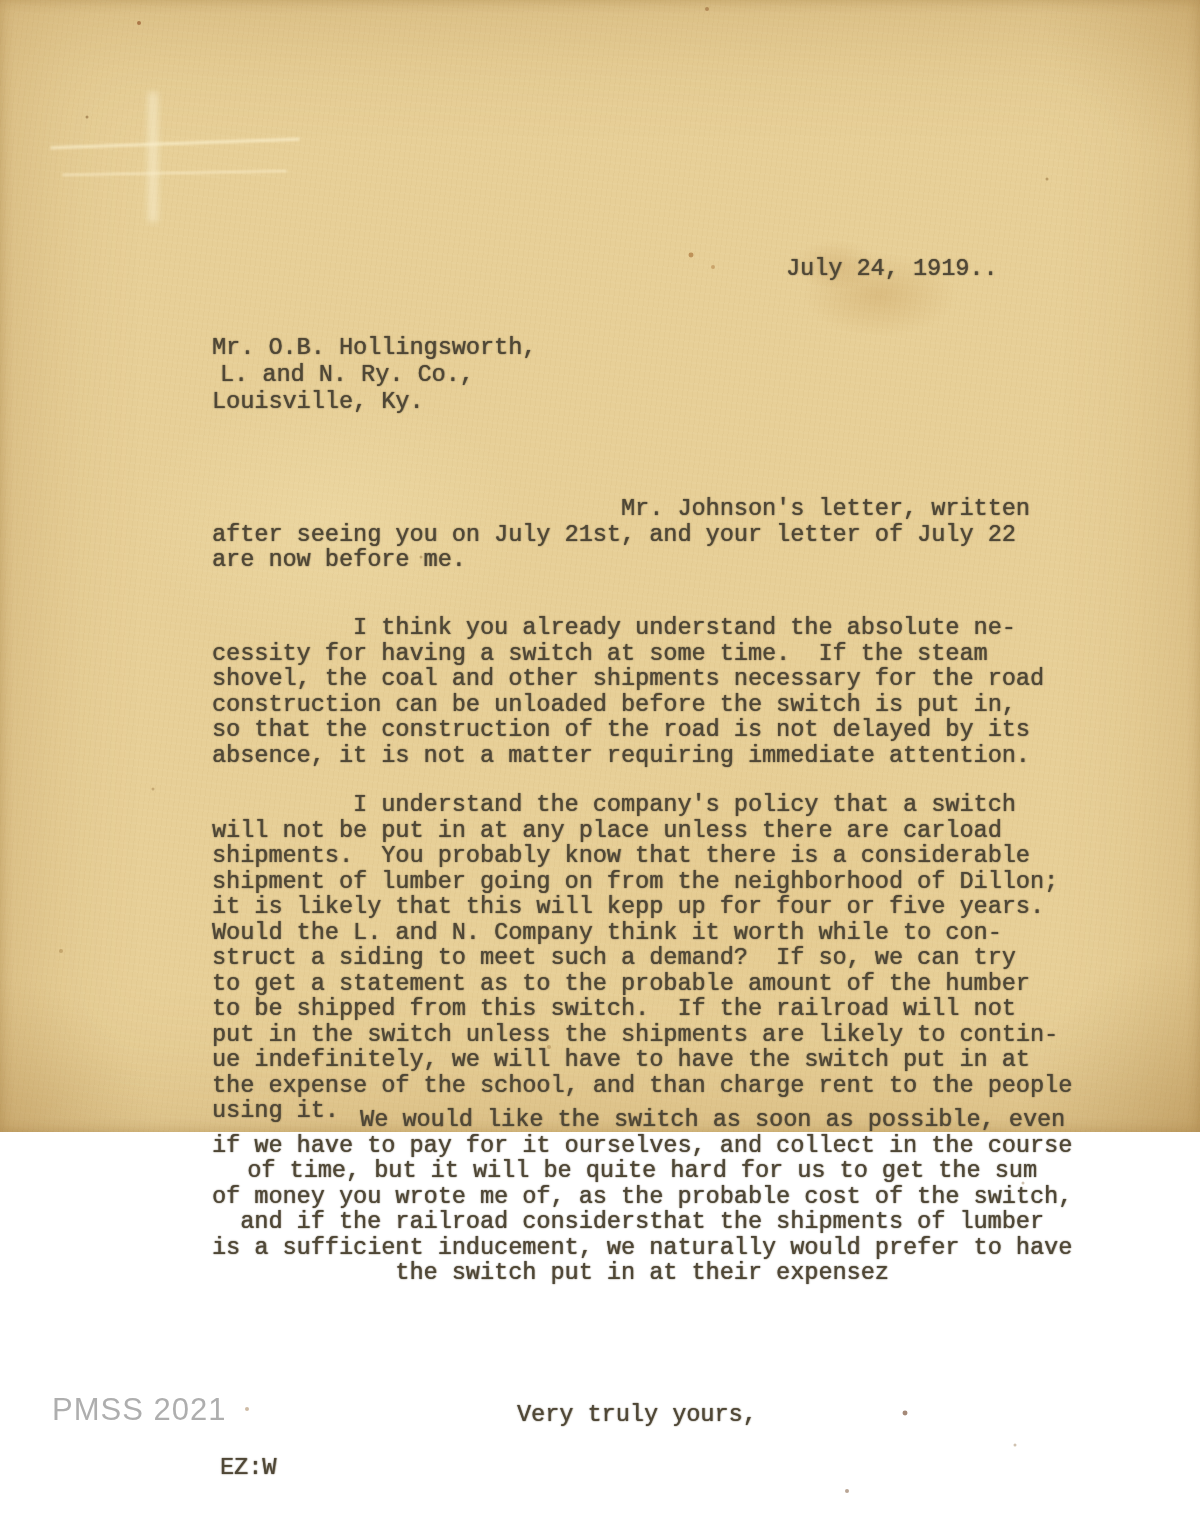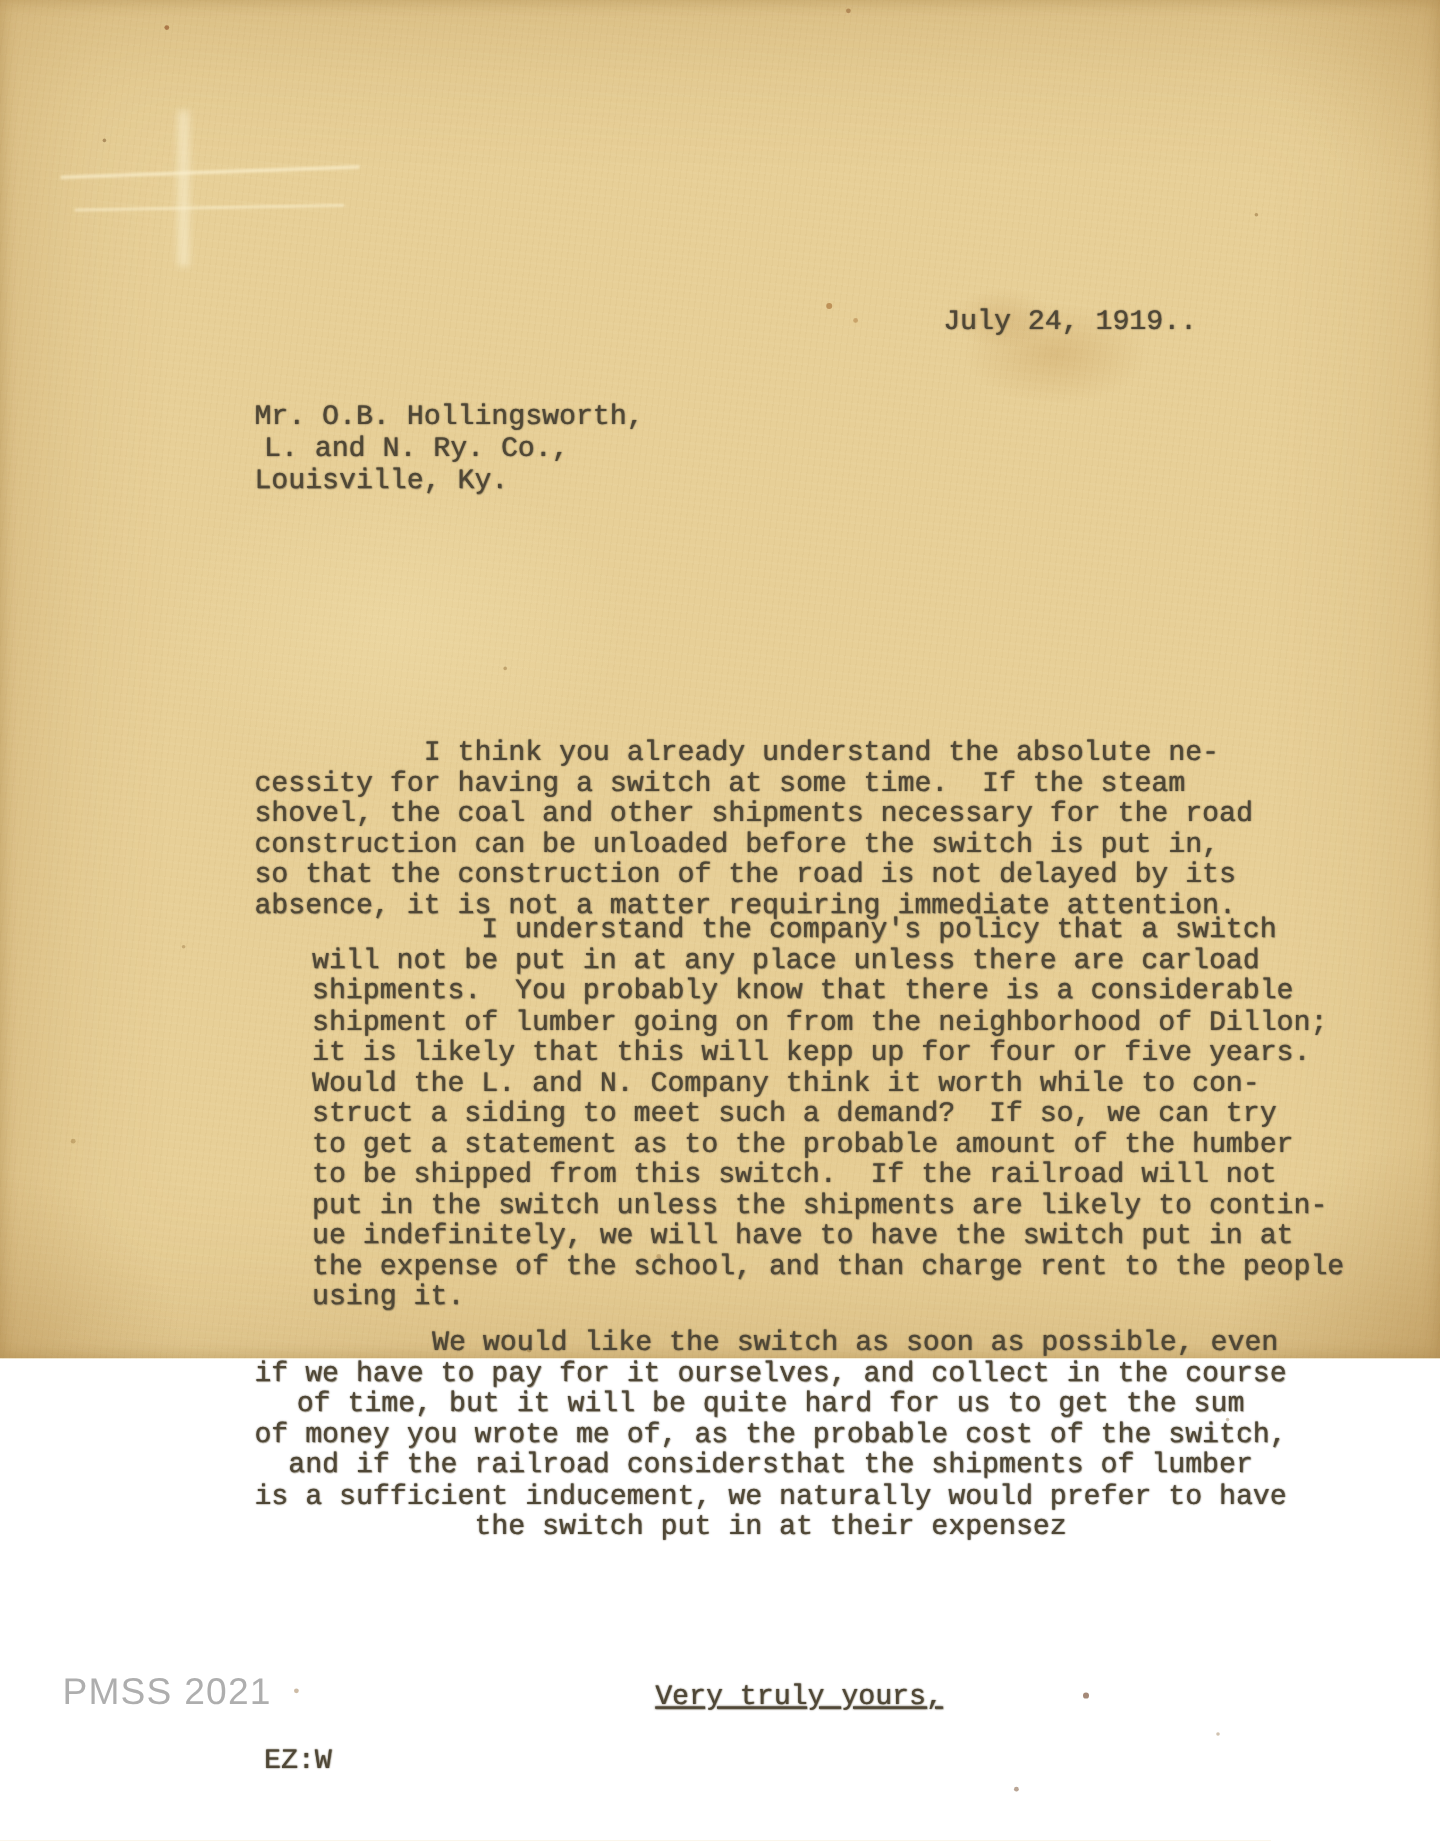--- a/index.html
+++ b/index.html
@@ -105,29 +105,32 @@
   <div class="scratch scratch-2"></div>
   <div class="crease-v"></div>
 
   <div class="tw" style="left:786px; top:256px;">July 24, 1919..</div>
 
   <div class="tw address-line" style="left:212px; top:334px;">Mr. O.B. Hollingsworth,</div>
   <div class="tw address-line" style="left:220px; top:361px;">L. and N. Ry. Co.,</div>
   <div class="tw address-line" style="left:212px; top:388px;">Louisville, Ky.</div>
 
 
+  <div class="tw" style="left:212px; top:496px;">                             Mr. Johnson's letter, written
+after seeing you on July 21st, and your letter of July 22
+are now before me.</div>
 
   <div class="tw" style="left:212px; top:615px;">          I think you already understand the absolute ne-
 cessity for having a switch at some time.  If the steam
 shovel, the coal and other shipments necessary for the road
 construction can be unloaded before the switch is put in,
 so that the construction of the road is not delayed by its
 absence, it is not a matter requiring immediate attention.</div>
 
-  <div class="tw" style="left:212px; top:763px;margin-left:48px;">          I understand the company's policy that a switch
+  <div class="tw" style="left:212px; top:792px;">          I understand the company's policy that a switch
 will not be put in at any place unless there are carload
 shipments.  You probably know that there is a considerable
 shipment of lumber going on from the neighborhood of Dillon;
 it is likely that this will kepp up for four or five years.
 Would the L. and N. Company think it worth while to con-
 struct a siding to meet such a demand?  If so, we can try
 to get a statement as to the probable amount of the humber
 to be shipped from this switch.  If the railroad will not
 put in the switch unless the shipments are likely to contin-
 ue indefinitely, we will have to have the switch put in at
@@ -136,19 +139,19 @@
 
   <div class="tw" style="left:212px; top:1107px;text-align:center;">          We would like the switch as soon as possible, even
 if we have to pay for it ourselves, and collect in the course
 of time, but it will be quite hard for us to get the sum
 of money you wrote me of, as the probable cost of the switch,
 and if the railroad considersthat the shipments of lumber
 is a sufficient inducement, we naturally would prefer to have
 the switch put in at their expensez</div>
 
 
-  <div class="tw" style="left:546px; top:1402px;text-decoration:underline;">Very truly yours,</div>
+  <div class="tw" style="left:517px; top:1402px;">Very truly yours,</div>
 
   <div class="tw" style="left:220px; top:1455px;">EZ:W</div>
 
   <div class="watermark">PMSS 2021</div>
 
 </div>
 
 </body></html>

